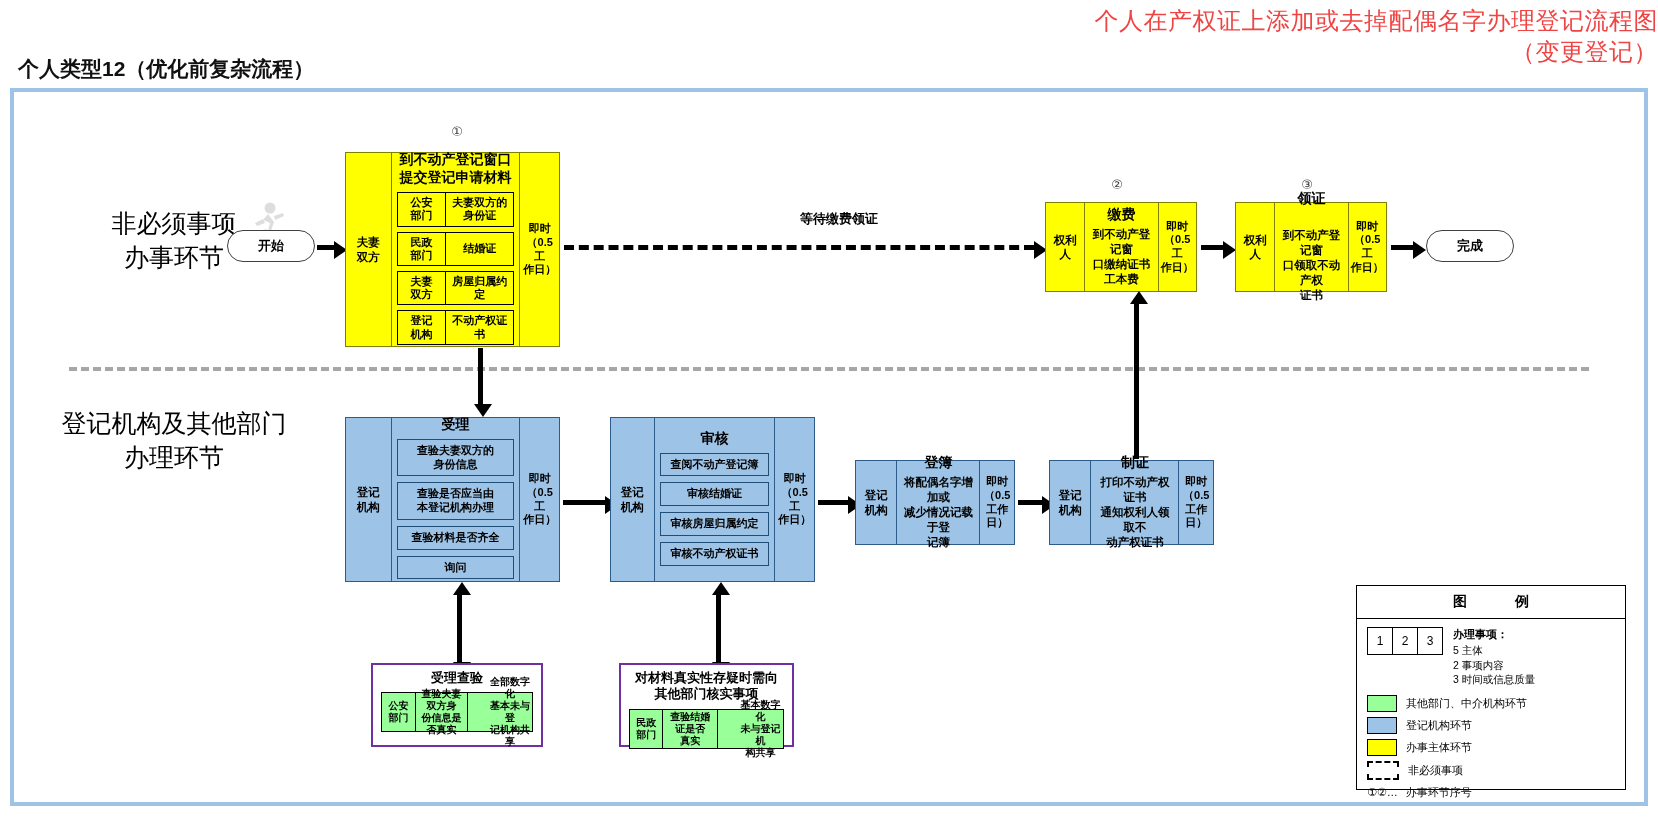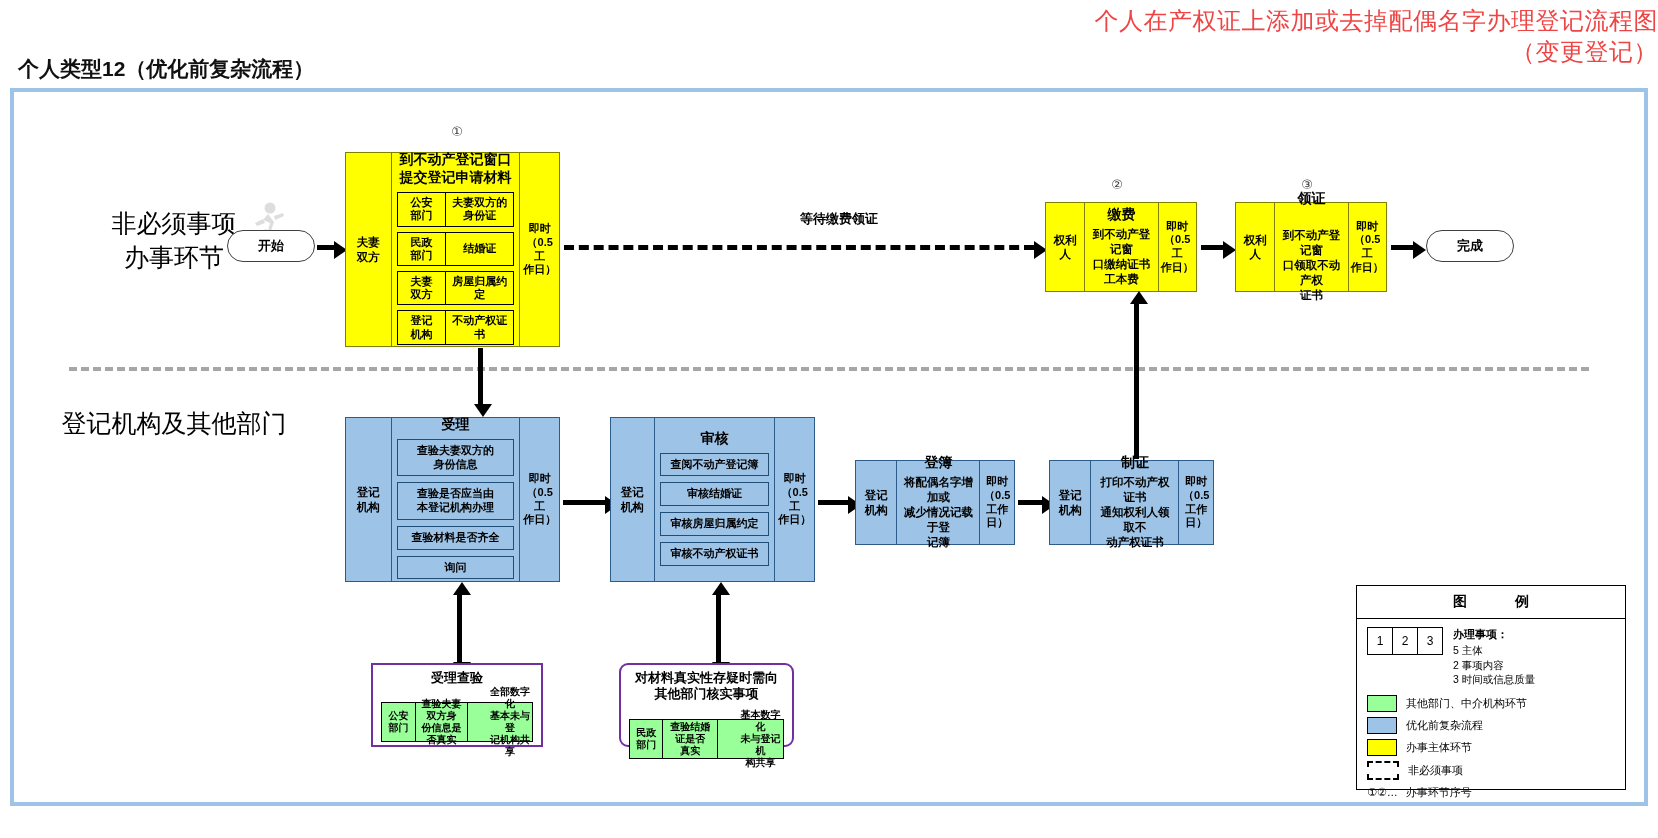--- a/index.html
+++ b/index.html
@@ -73,21 +73,21 @@
   
   .item{
     width:100%;border:1.3px solid #1f4e79;background:#9dc3e6;
     font-size:11px;font-weight:bold;line-height:1.25;text-align:center;
     padding:4px 2px;margin-bottom:6px;box-sizing:border-box;
   }
 
   
   .purple{
     position:absolute;border:2.2px solid #7030a0;background:#fff;
-    box-sizing:border-box;display:flex;flex-direction:column;align-items:center;gap:10px;
+    box-sizing:border-box;display:flex;flex-direction:column;align-items:center;
   }
   .purple .p-title{font-size:13px;font-weight:bold;text-align:center;
     line-height:1.25;margin:5px 4px 6px;}
   .green-row{display:flex;border:1.3px solid #000;background:#99ff99;
     box-sizing:border-box;}
   .green-row > div{box-sizing:border-box;display:flex;align-items:center;
     justify-content:center;text-align:center;font-size:10px;font-weight:bold;
     line-height:1.2;padding:3px 2px;border-right:1.3px solid #000;}
   .green-row > div:last-child{border-right:none;margin-left:20px;}
 
@@ -150,20 +150,21 @@
 
 <div class="frame">
  <div class="inner">
 
   <div class="lane-label" style="left:45px;top:115px;width:230px;">
     <div>非必须事项</div>
     <div>办事环节</div>
   </div>
   <div class="lane-label" style="left:20px;top:315px;width:280px;">
     <div>登记机构及其他部门</div>
+    <div>办理环节</div>
   </div>
 
   <div class="lane-div"></div>
 
   <svg class="runner" style="left:232px;top:108px;" width="44" height="42" viewBox="0 0 44 42">
     <circle cx="24" cy="8" r="5.5" fill="#bdbdbd"></circle>
     <path d="M22 14 L28 22 L25 31 L22 31 L24 23 L17 20 Z" fill="#bdbdbd"></path>
     <path d="M28 16 L37 13 L38 16 L29 20 Z" fill="#bdbdbd"></path>
     <path d="M17 19 L9 23 L11 26 L19 23 Z" fill="#bdbdbd"></path>
     <path d="M25 30 L31 38 L28 40 L22 32 Z" fill="#bdbdbd"></path>
@@ -321,21 +322,21 @@
     <div class="p-title">受理查验</div>
     <div class="green-row" style="width:152px;height:40px;">
       <div class="nl" style="width:26%;">公安<br>部门</div>
       <div class="nl" style="width:40%;">查验夫妻双方身<br>份信息是否真实</div>
       <div class="nl" style="width:34%;">全部数字化<br>基本未与登<br>记机构共享</div>
     </div>
   </div>
 
   <div class="arrow-v both" style="left:702px;top:503px;height:67px;"></div>
 
-  <div class="purple" style="left:605px;top:571px;width:175px;height:84px;border-radius:9px;">
+  <div class="purple" style="left:605px;top:571px;width:175px;height:84px;">
     <div class="p-title nl">对材料真实性存疑时需向<br>其他部门核实事项</div>
     <div class="green-row" style="width:155px;height:40px;">
       <div class="nl" style="width:25%;">民政<br>部门</div>
       <div class="nl" style="width:41%;">查验结婚证是否<br>真实</div>
       <div class="nl" style="width:34%;">基本数字化<br>未与登记机<br>构共享</div>
     </div>
   </div>
 
   <div class="legend">
     <div class="legend-head">图 例</div>
@@ -352,21 +353,21 @@
           <div>2 事项内容</div>
           <div>3 时间或信息质量</div>
         </div>
       </div>
       <div class="lg-row">
         <div class="sw green"></div>
         <div class="lg-txt">其他部门、中介机构环节</div>
       </div>
       <div class="lg-row">
         <div class="sw blue"></div>
-        <div class="lg-txt">优化前复杂流程</div>
+        <div class="lg-txt">登记机构环节</div>
       </div>
       <div class="lg-row">
         <div class="sw yellow"></div>
         <div class="lg-txt">办事主体环节</div>
       </div>
       <div class="lg-row">
         <div class="sw dashed"></div>
         <div class="lg-txt">非必须事项</div>
       </div>
       <div class="lg-row">

